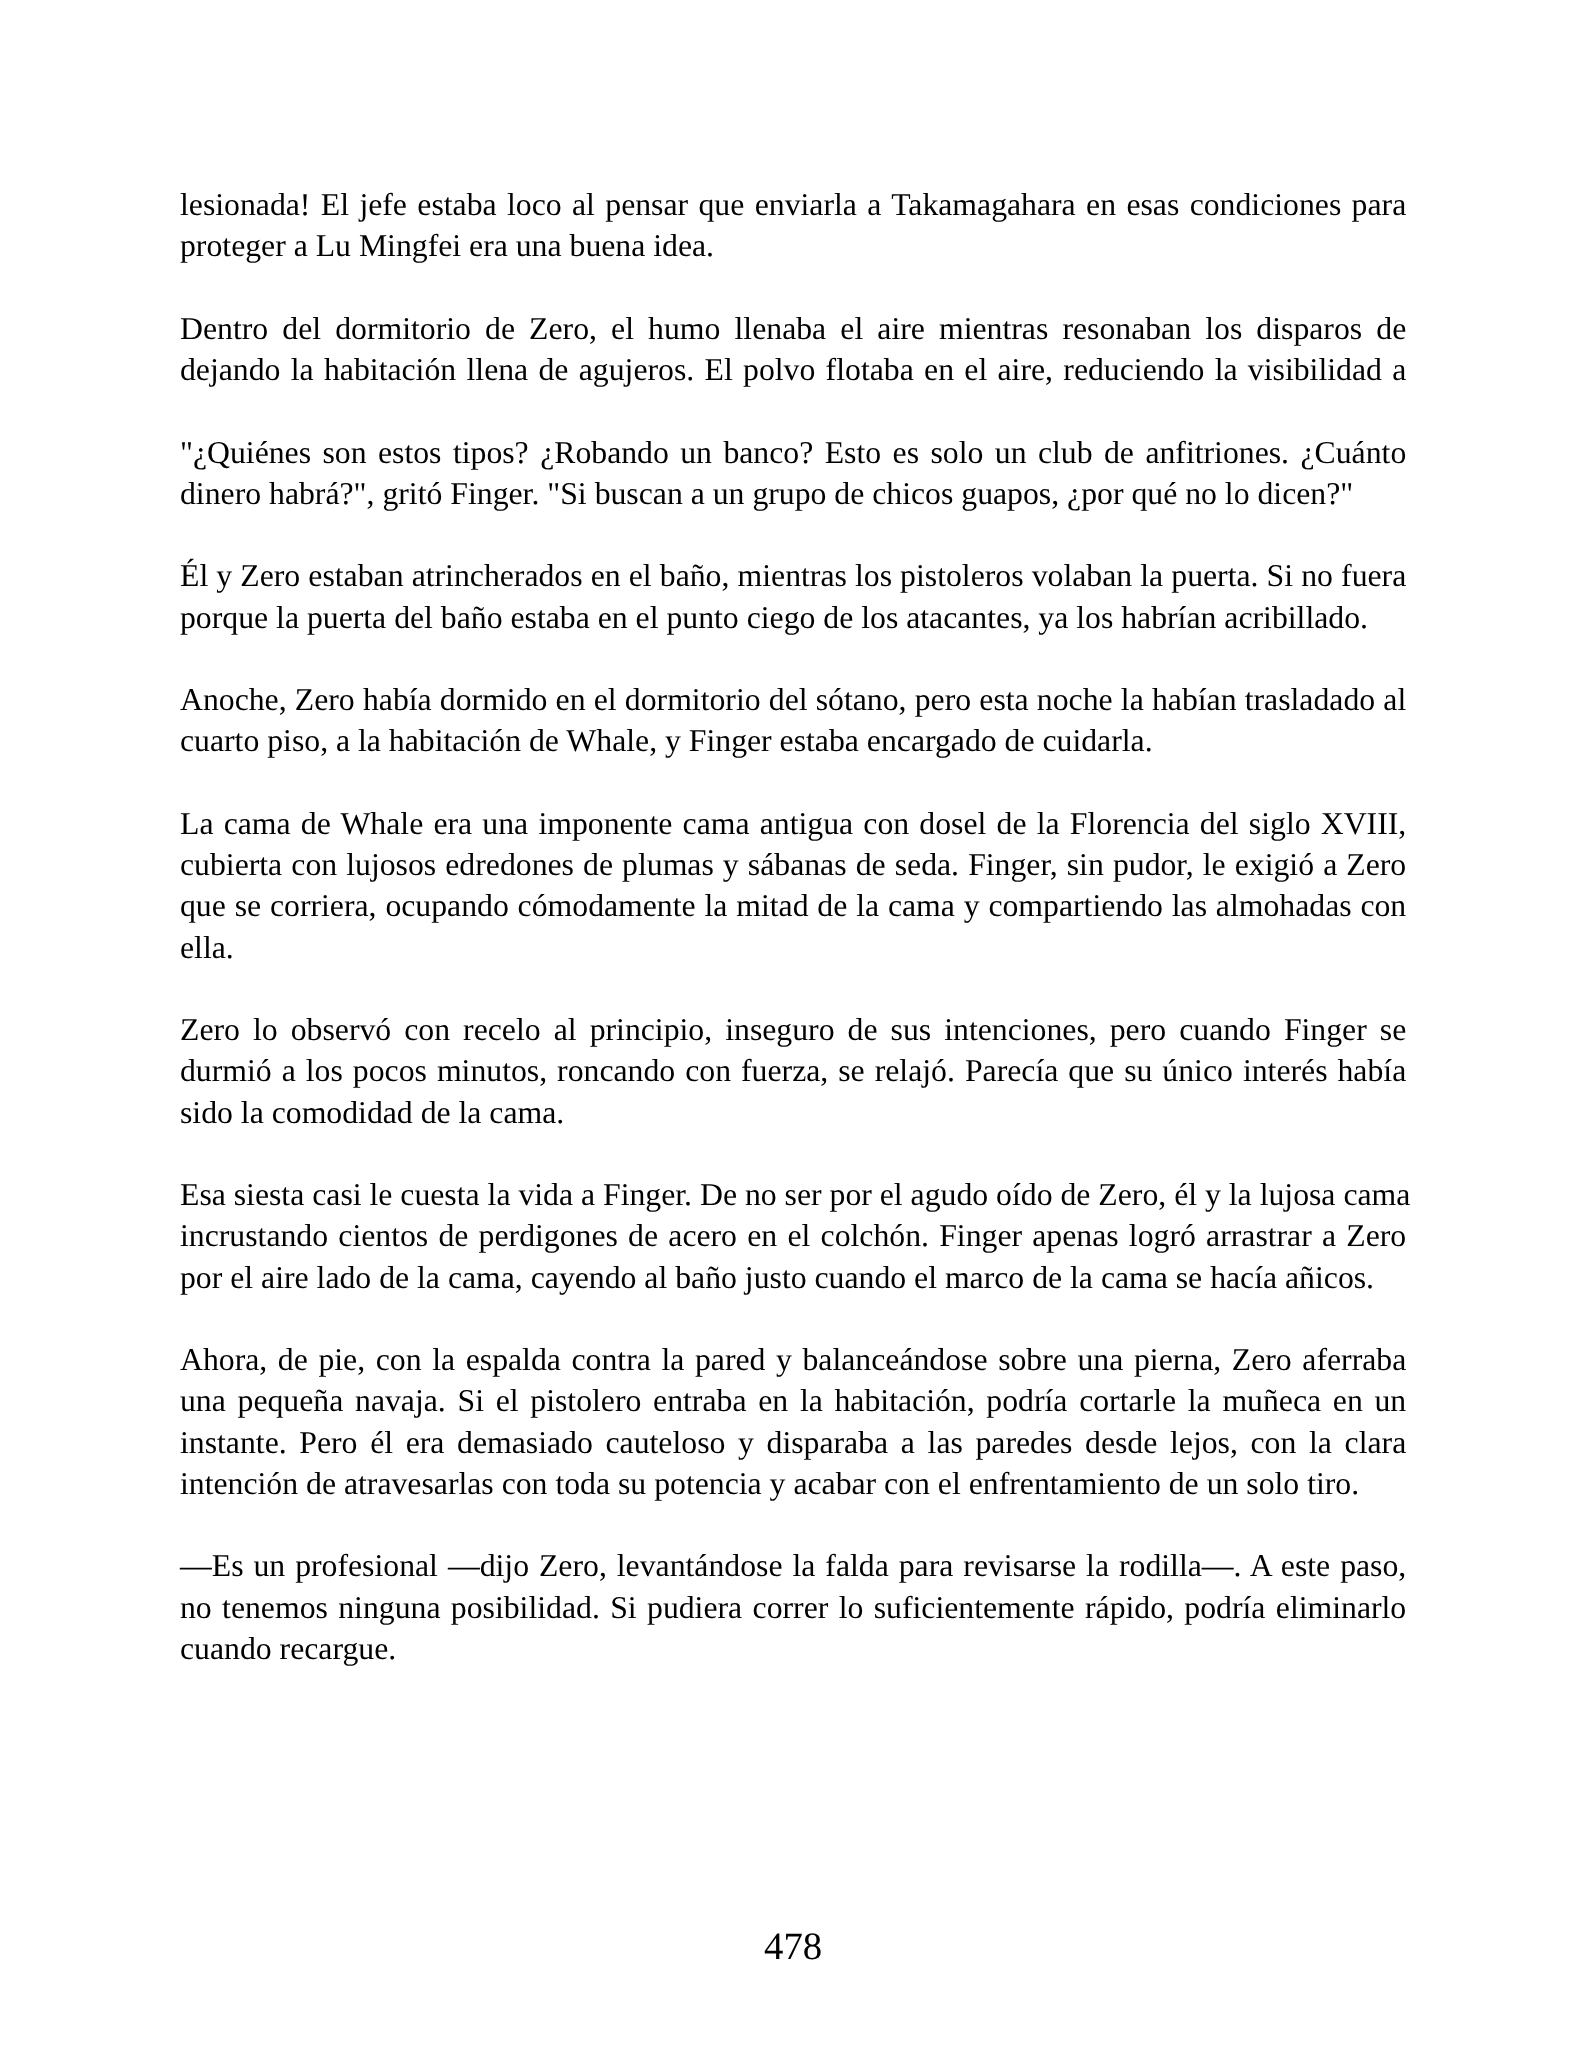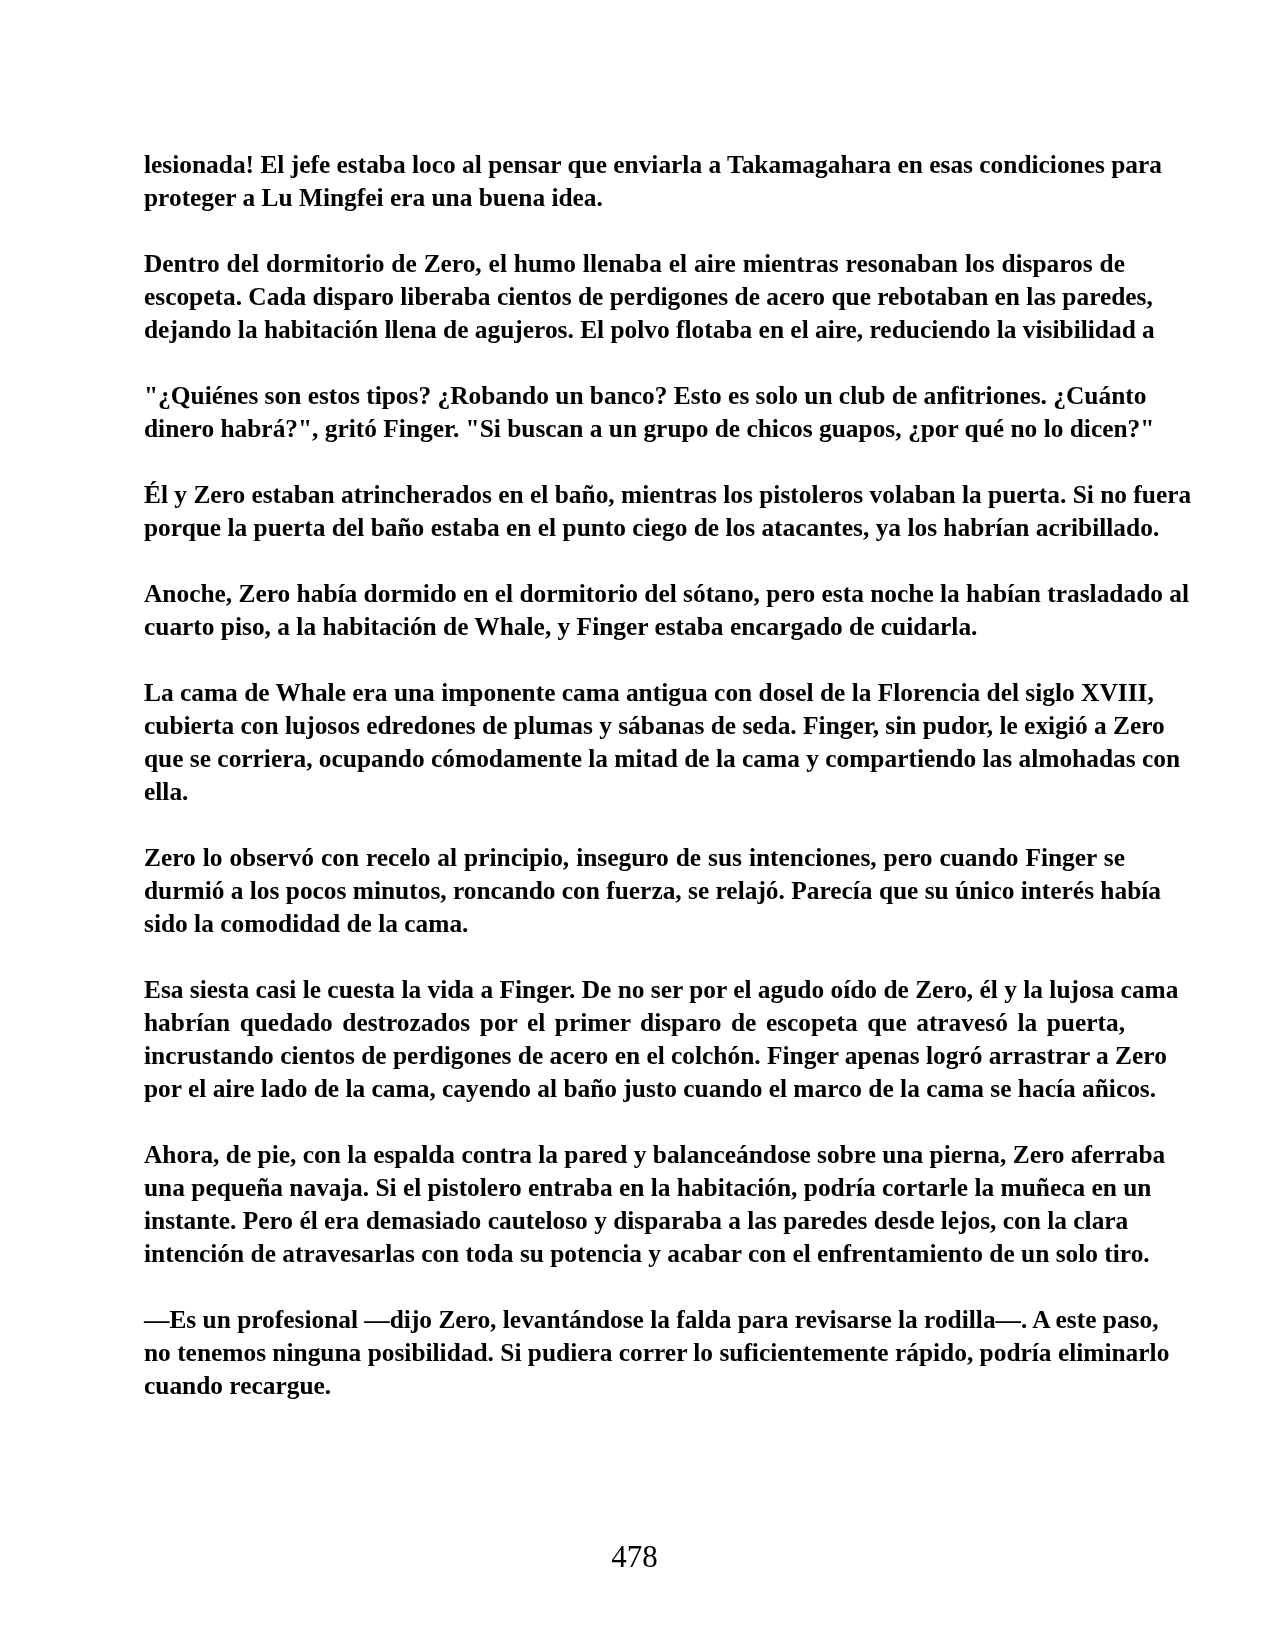--- a/index.html
+++ b/index.html
@@ -16,21 +16,20 @@
     font-family: "Liberation Serif", "DejaVu Serif", serif;
     overflow: hidden;
   }
   .text-block {
     position: absolute;
     left: 144px;
     top: 148px;
     width: 981px;
     font-size: 25.4px;
     line-height: 33px;
-    font-weight: bold;
   }
   .paragraph {
     margin: 0 0 33px 0;
   }
   .paragraph:last-child {
     margin-bottom: 12px;
   }
   .line {
     text-align: justify;
     text-align-last: justify;
@@ -53,21 +52,20 @@
 <body>
 
 <div class="page">
   <div class="text-block">
       <div class="paragraph">
         <div class="line">lesionada! El jefe estaba loco al pensar que enviarla a Takamagahara en esas condiciones para</div>
         <div class="line last">proteger a Lu Mingfei era una buena idea.</div>
       </div>
       <div class="paragraph">
         <div class="line">Dentro del dormitorio de Zero, el humo llenaba el aire mientras resonaban los disparos de</div>
-        <div class="line">escopeta. Cada disparo liberaba cientos de perdigones de acero que rebotaban en las paredes,</div>
         <div class="line">dejando la habitación llena de agujeros. El polvo flotaba en el aire, reduciendo la visibilidad a</div>
       </div>
       <div class="paragraph">
         <div class="line">"¿Quiénes son estos tipos? ¿Robando un banco? Esto es solo un club de anfitriones. ¿Cuánto</div>
         <div class="line last">dinero habrá?", gritó Finger. "Si buscan a un grupo de chicos guapos, ¿por qué no lo dicen?"</div>
       </div>
       <div class="paragraph">
         <div class="line">Él y Zero estaban atrincherados en el baño, mientras los pistoleros volaban la puerta. Si no fuera</div>
         <div class="line last">porque la puerta del baño estaba en el punto ciego de los atacantes, ya los habrían acribillado.</div>
       </div>
@@ -81,21 +79,20 @@
         <div class="line">que se corriera, ocupando cómodamente la mitad de la cama y compartiendo las almohadas con</div>
         <div class="line last">ella.</div>
       </div>
       <div class="paragraph">
         <div class="line">Zero lo observó con recelo al principio, inseguro de sus intenciones, pero cuando Finger se</div>
         <div class="line">durmió a los pocos minutos, roncando con fuerza, se relajó. Parecía que su único interés había</div>
         <div class="line last">sido la comodidad de la cama.</div>
       </div>
       <div class="paragraph">
         <div class="line">Esa siesta casi le cuesta la vida a Finger. De no ser por el agudo oído de Zero, él y la lujosa cama</div>
-        <div class="line">habrían quedado destrozados por el primer disparo de escopeta que atravesó la puerta,</div>
         <div class="line">incrustando cientos de perdigones de acero en el colchón. Finger apenas logró arrastrar a Zero</div>
         <div class="line last">por el aire lado de la cama, cayendo al baño justo cuando el marco de la cama se hacía añicos.</div>
       </div>
       <div class="paragraph">
         <div class="line">Ahora, de pie, con la espalda contra la pared y balanceándose sobre una pierna, Zero aferraba</div>
         <div class="line">una pequeña navaja. Si el pistolero entraba en la habitación, podría cortarle la muñeca en un</div>
         <div class="line">instante. Pero él era demasiado cauteloso y disparaba a las paredes desde lejos, con la clara</div>
         <div class="line last">intención de atravesarlas con toda su potencia y acabar con el enfrentamiento de un solo tiro.</div>
       </div>
       <div class="paragraph">

